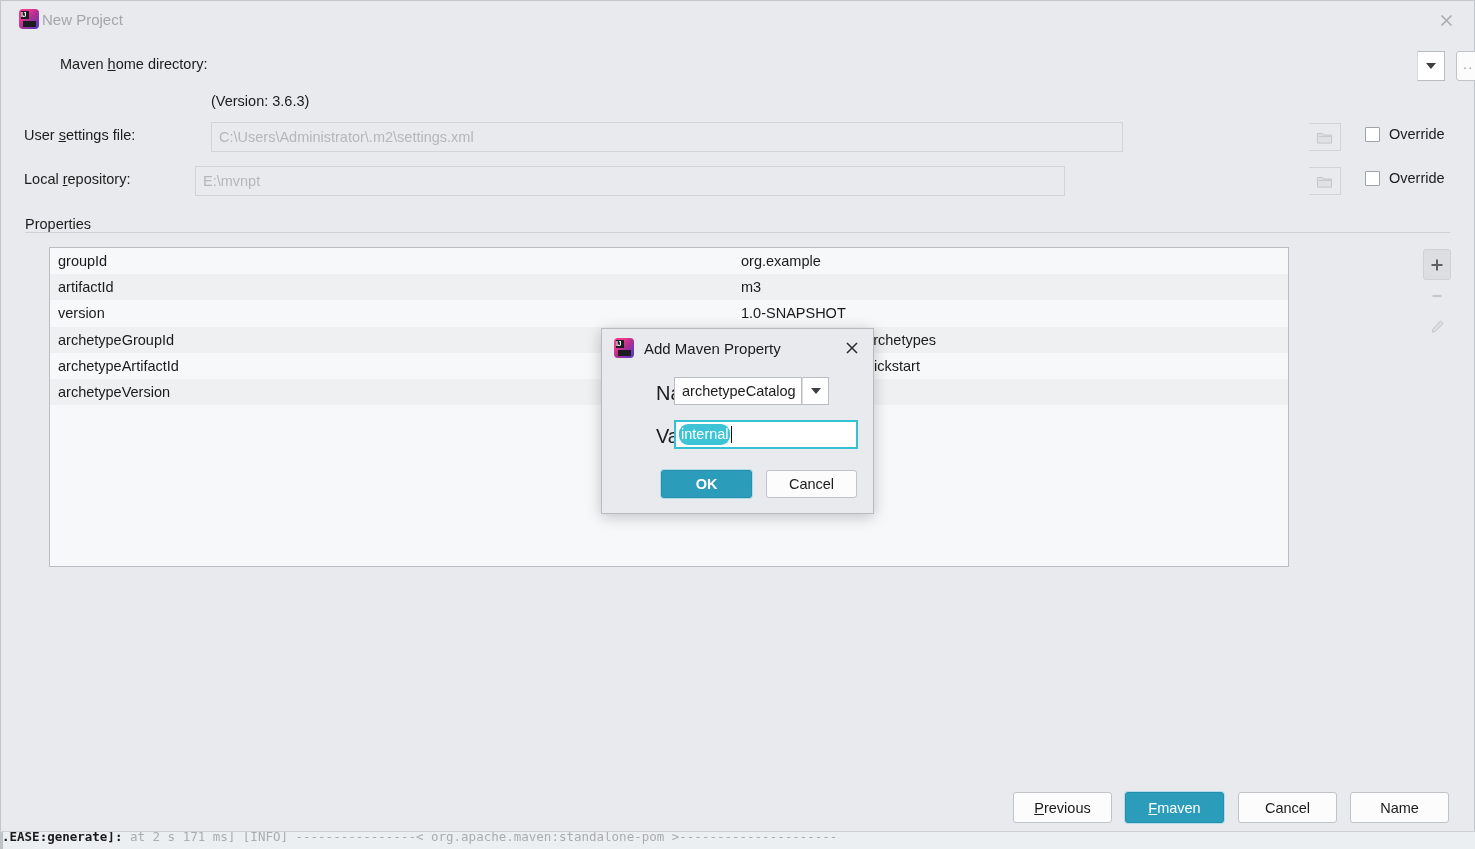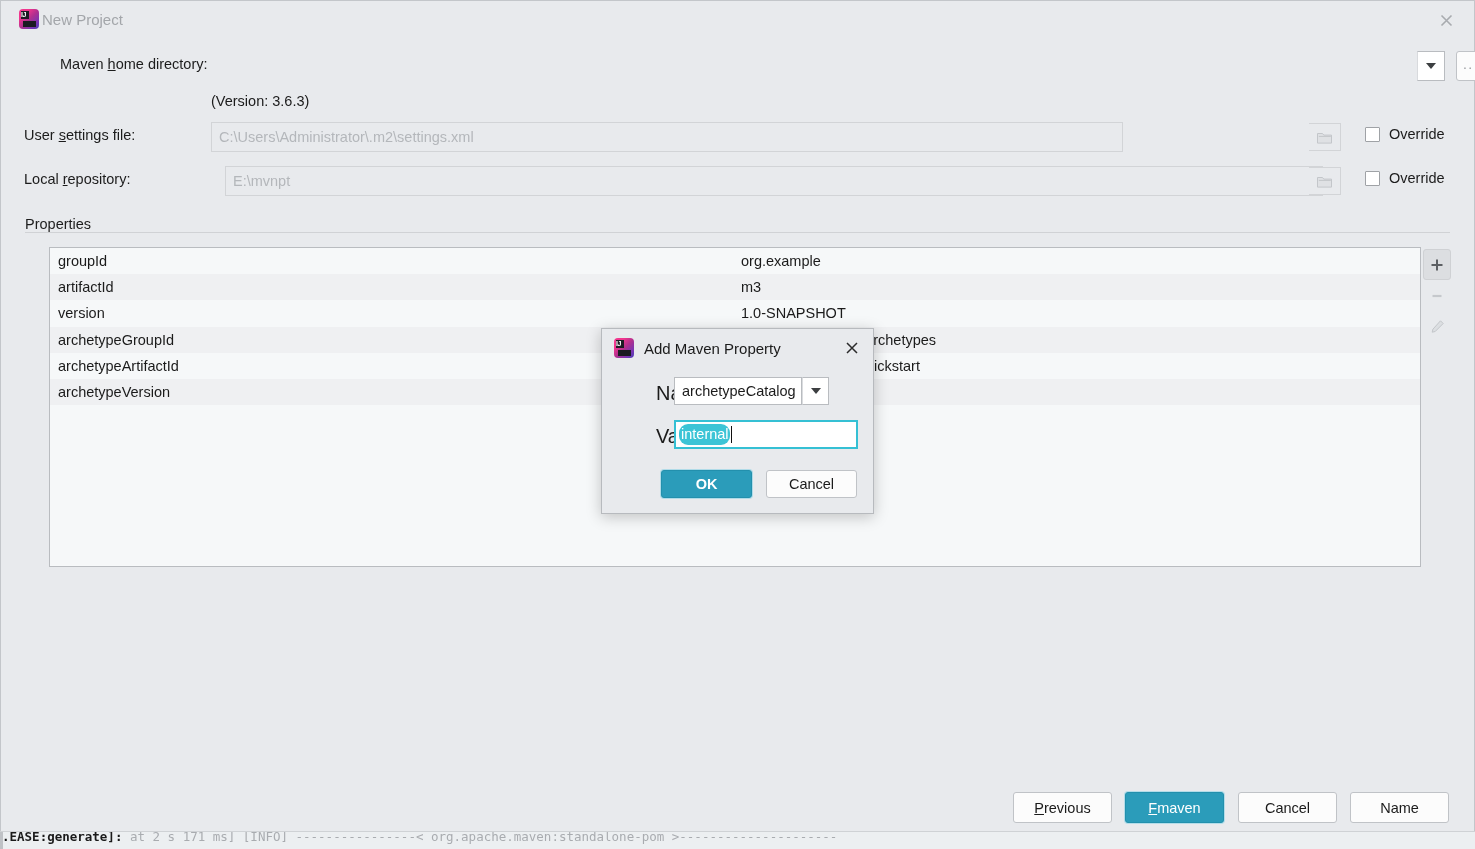--- a/index.html
+++ b/index.html
@@ -193,21 +193,21 @@
     left: 24px; top: 231px;
     right: 24px;
     height: 1px;
     background: #d0d2d5;
     z-index: 1;
   }
 
   #table-area {
     position: absolute;
     left: 48px; top: 246px;
-    width: 1372px; height: 320px;
+    width: 1240px; height: 320px;
     box-sizing: border-box;
     border: 1px solid #b9bcc0;
     background: #f7f9fa;
     overflow: hidden;
   }
   .table-row {
     position: relative;
     height: 26.2px;
     display: flex;
     align-items: center;
@@ -435,21 +435,21 @@
       </svg>
     </div>
     <div class="checkbox-wrap" style="left:1364px;">
       <span class="checkbox"></span>
       <span class="checkbox-label">Override</span>
     </div>
   </div>
 
   <div class="form-row" style="top:165px;">
     <div class="form-label l1"><span>Local </span><span class="mn">r</span><span>epository:</span></div>
-    <div class="text-field disabled" style="left:224px; width:1098px;">E:\mvnpt</div>
+    <div class="text-field disabled" style="left:194px; width:870px;">E:\mvnpt</div>
     <div class="browse-btn" style="left:1308px; top:1px;">
       <svg class="folder-ico" width="15" height="13" viewBox="0 0 15 13" aria-hidden="true">
         <path d="M0.5 2.5 h5 l1.3 1.6 h7.7 v8 h-14 z" fill="#dfe1e4" stroke="#c3c6ca" stroke-width="1"></path>
         <path d="M1.8 5.4 h12" stroke="#c3c6ca" stroke-width="1" fill="none"></path>
       </svg>
     </div>
     <div class="checkbox-wrap" style="left:1364px;">
       <span class="checkbox"></span>
       <span class="checkbox-label">Override</span>
     </div>

